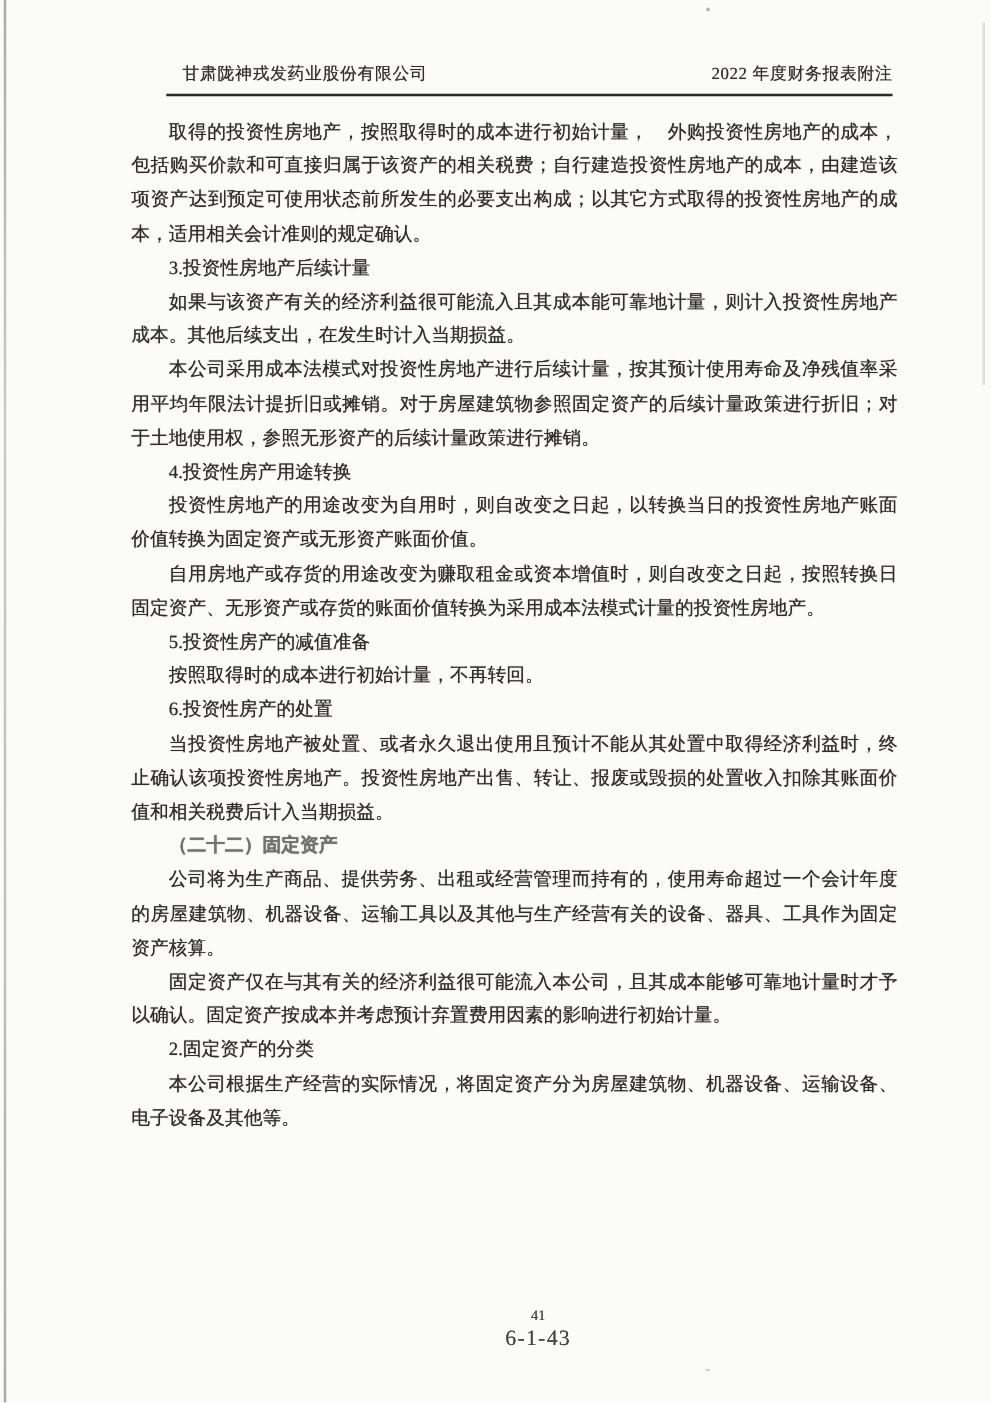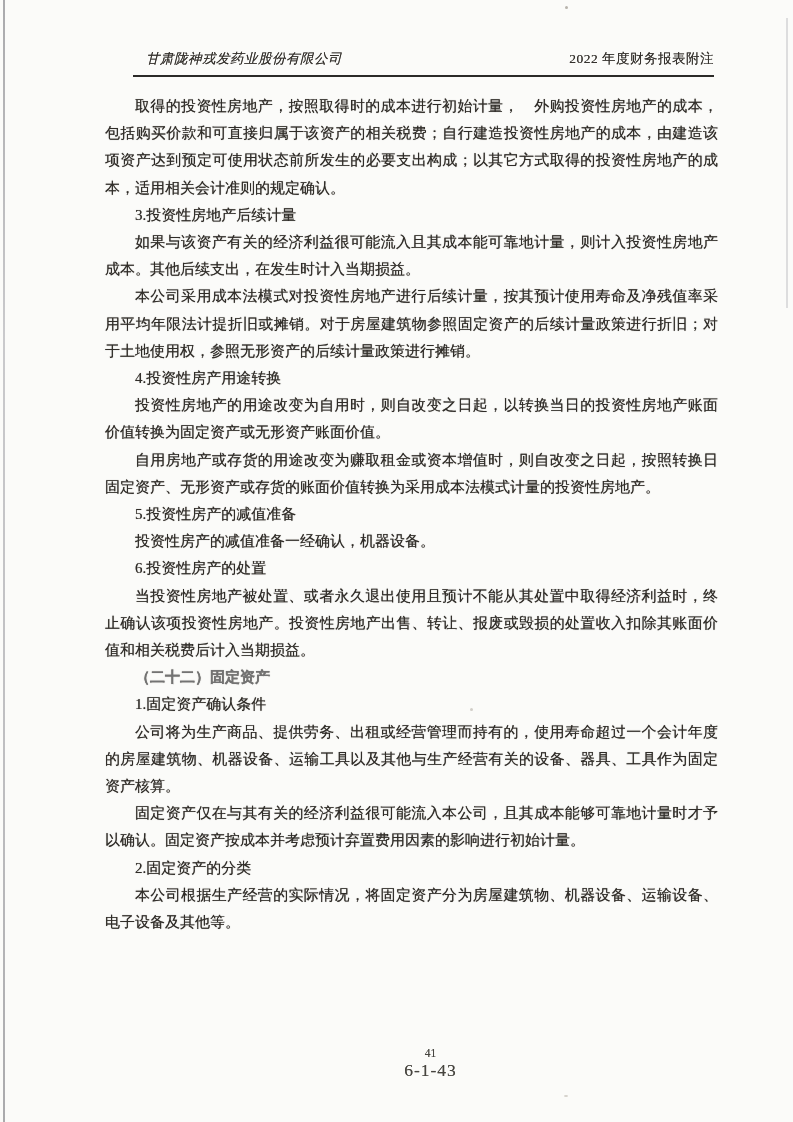--- a/index.html
+++ b/index.html
@@ -30,21 +30,21 @@
     position: absolute;
     left: 133px; top: 50px; width: 581px;
     display: flex; justify-content: space-between; align-items: flex-end;
     padding-bottom: 7px;
     border-bottom: 2.5px solid #2b2a28;
     font-size: 13.5px;
     letter-spacing: .5px;
     color: #33302c;
     text-shadow: 0 0 .6px rgba(55,50,45,.75);
   }
-  .header .company { padding-left: 13px; font-style: italic; }
+  .header .company { padding-left: 13px; }
 
   .content {
     position: absolute;
     left: 105px; top: 93px; width: 613px;
     font-size: 15px;
     line-height: 27.2px;
     text-align: justify;
     color: #2f2c28;
     text-shadow: 0 0 .7px rgba(58,52,46,.8);
   }
@@ -76,25 +76,24 @@
 
 <div class="content">
   <p class="para">取得的投资性房地产，按照取得时的成本进行初始计量，　外购投资性房地产的成本，包括购买价款和可直接归属于该资产的相关税费；自行建造投资性房地产的成本，由建造该项资产达到预定可使用状态前所发生的必要支出构成；以其它方式取得的投资性房地产的成本，适用相关会计准则的规定确认。</p>
   <p class="subheading">3.投资性房地产后续计量</p>
   <p class="para">如果与该资产有关的经济利益很可能流入且其成本能可靠地计量，则计入投资性房地产成本。其他后续支出，在发生时计入当期损益。</p>
   <p class="para">本公司采用成本法模式对投资性房地产进行后续计量，按其预计使用寿命及净残值率采用平均年限法计提折旧或摊销。对于房屋建筑物参照固定资产的后续计量政策进行折旧；对于土地使用权，参照无形资产的后续计量政策进行摊销。</p>
   <p class="subheading">4.投资性房产用途转换</p>
   <p class="para">投资性房地产的用途改变为自用时，则自改变之日起，以转换当日的投资性房地产账面价值转换为固定资产或无形资产账面价值。</p>
   <p class="para">自用房地产或存货的用途改变为赚取租金或资本增值时，则自改变之日起，按照转换日固定资产、无形资产或存货的账面价值转换为采用成本法模式计量的投资性房地产。</p>
   <p class="subheading">5.投资性房产的减值准备</p>
-  <p class="para">投资性房产的减值准备一经确认，机器设备。</p>
+  <p class="para">按照取得时的成本进行初始计量，不再转回。</p>
   <p class="subheading">6.投资性房产的处置</p>
   <p class="para">当投资性房地产被处置、或者永久退出使用且预计不能从其处置中取得经济利益时，终止确认该项投资性房地产。投资性房地产出售、转让、报废或毁损的处置收入扣除其账面价值和相关税费后计入当期损益。</p>
   <p class="section">（二十二）固定资产</p>
-  <p class="subheading">1.固定资产确认条件</p>
   <p class="para">公司将为生产商品、提供劳务、出租或经营管理而持有的，使用寿命超过一个会计年度的房屋建筑物、机器设备、运输工具以及其他与生产经营有关的设备、器具、工具作为固定资产核算。</p>
   <p class="para">固定资产仅在与其有关的经济利益很可能流入本公司，且其成本能够可靠地计量时才予以确认。固定资产按成本并考虑预计弃置费用因素的影响进行初始计量。</p>
   <p class="subheading">2.固定资产的分类</p>
   <p class="para">本公司根据生产经营的实际情况，将固定资产分为房屋建筑物、机器设备、运输设备、电子设备及其他等。</p>
 </div>
 
 <div class="footer">
   <div class="page-number">41</div>
   <div class="page-code">6-1-43</div>
 </div>

